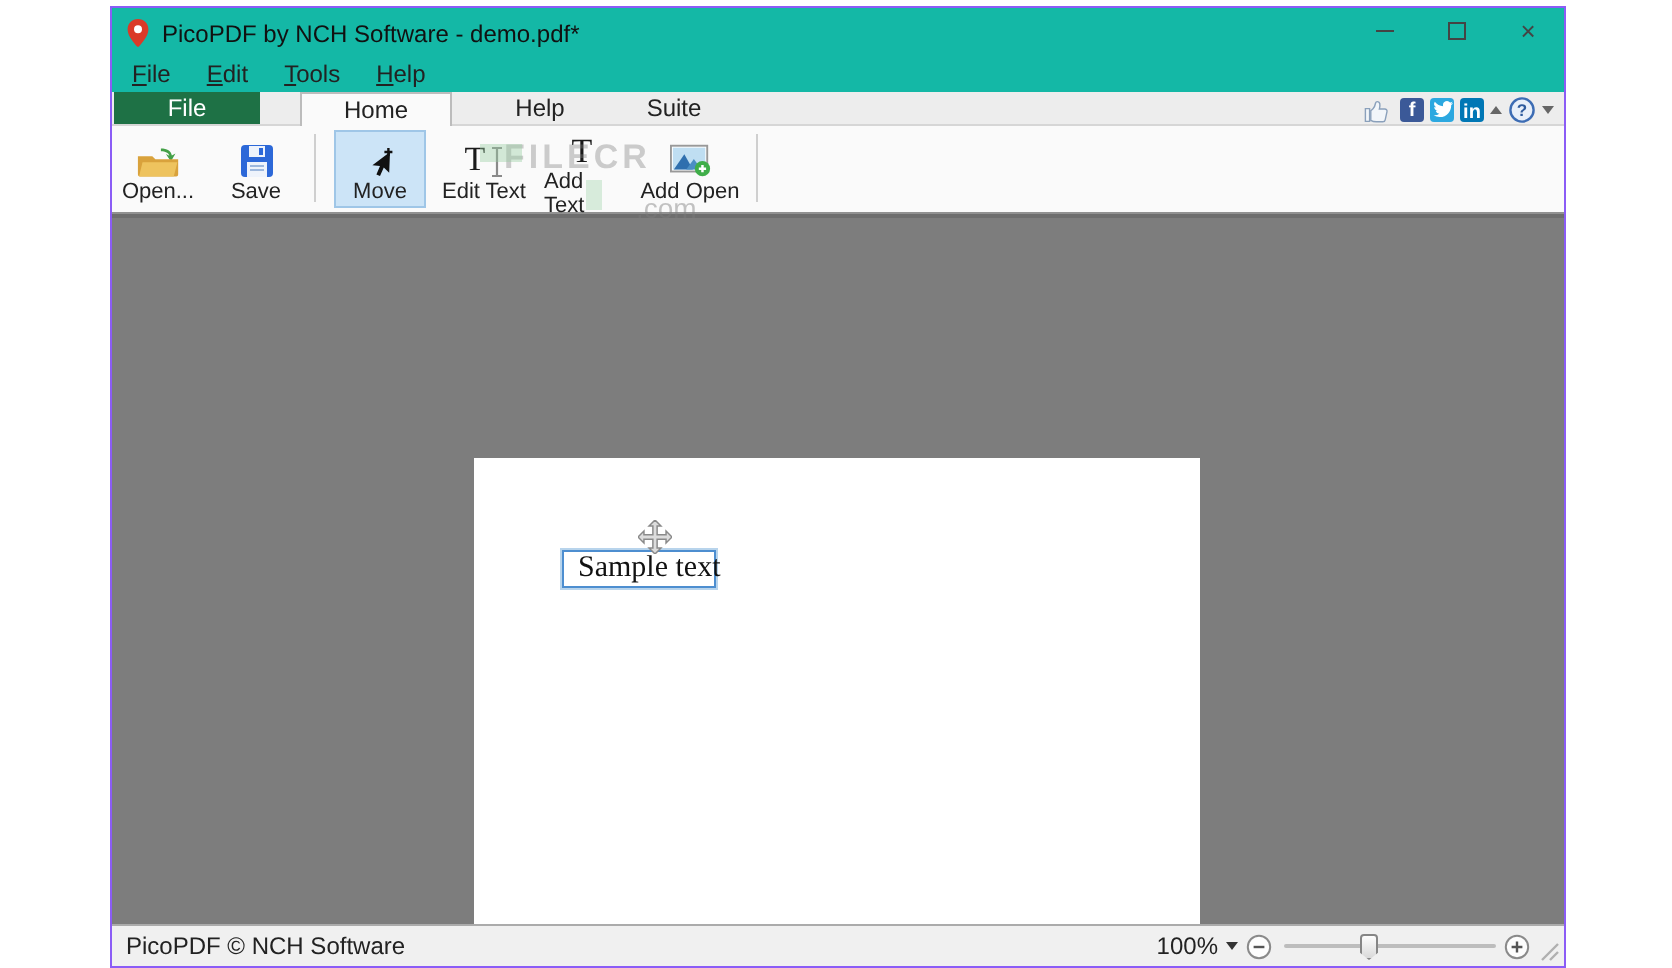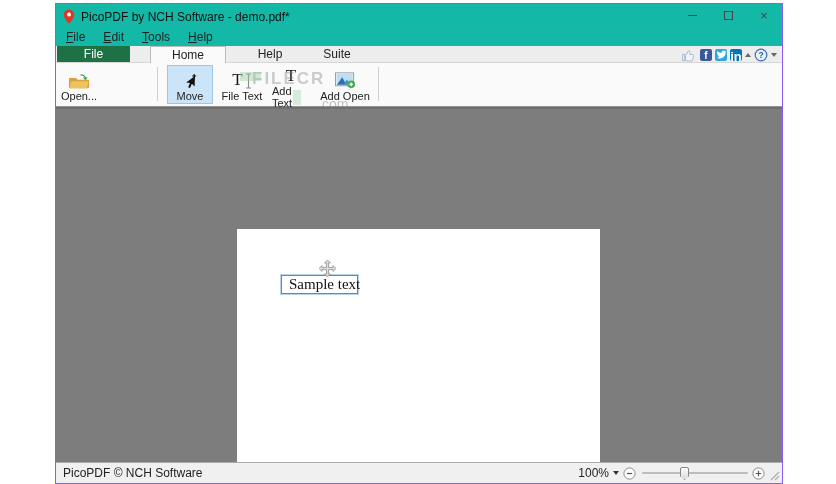--- a/index.html
+++ b/index.html
@@ -30,21 +30,21 @@
   .tab-file { width:73px; margin-left:1px; background:#1e7145; color:#fff; }
   .tab-home { width:76px; margin-left:20px; background:#fafafa; border:1px solid #bcbcbc;
               border-bottom:none; margin-bottom:-1px; z-index:2; color:#222; }
   .tab-help { width:60px; margin-left:14px; color:#222; }
   .tab-suite{ width:64px; margin-left:5px; color:#222; }
   .social { position:absolute; right:5px; top:1px; height:15px; display:flex; align-items:center; gap:3px; }
   .sq { width:12px; height:12px; border-radius:2px; display:flex; align-items:flex-end; justify-content:center;
         color:#fff; font-weight:bold; overflow:hidden; }
   .sq-fb { background:#3b5998; font-size:10px; line-height:10px; }
   .sq-tw { background:#2ca8e0; align-items:center; }
-  .sq-li { background:#0077b5; font-size:13px; line-height:9px; }
+  .sq-li { background:#0077b5; font-size:10px; line-height:9px; }
   .caret-up { width:0; height:0; border-left:3px solid transparent; border-right:3px solid transparent;
               border-bottom:4px solid #666; }
   .caret-down { width:0; height:0; border-left:3px solid transparent; border-right:3px solid transparent;
               border-top:4px solid #666; }
 
   
   .toolbar { position:relative; height:44px; background:#fafafa; border-bottom:1px solid #919191; }
   .tb-btn { position:absolute; top:2px; height:39px; display:flex; flex-direction:column;
             align-items:center; justify-content:space-between; font-size:11px; color:#222;
             padding:1px 2px; border:1px solid transparent; }
@@ -150,41 +150,54 @@
       <span class="ic">
         <svg width="23" height="17" viewBox="0 0 24 17">
           <path d="M13 2 c3.2 0 5.4 1.4 5.7 3.6 l1.9 -1 -2.4 4.2 -2.6 -3.9 1.8 .8 C17 4.2 15.3 3.4 13 3.4 z" fill="#43a047"></path>
           <path d="M1 6 h7.5 l1.6 1.6 H22 v8 a1 1 0 0 1 -1 1 H2 a1 1 0 0 1 -1 -1 z" fill="#d9a23c"></path>
           <path d="M3.4 9.2 h18.2 l-1.9 7.4 H1.6 z" fill="#eec35e"></path>
         </svg>
       </span>
       <span>Open...</span>
     </div>
 
+    <div class="tb-btn" style="left:50px; width:44px;">
+      <span class="ic">
+        <svg width="17" height="17" viewBox="0 0 17 17">
+          <rect x=".5" y=".5" width="16" height="16" rx="2" fill="#2c68d8"></rect>
+          <rect x="4.5" y="1" width="8" height="5.5" fill="#eef3fb"></rect>
+          <rect x="9.5" y="2" width="2" height="3.5" fill="#2c68d8"></rect>
+          <rect x="3.5" y="9" width="10" height="7.5" fill="#eef3fb"></rect>
+          <rect x="5" y="10.5" width="7" height="1" fill="#9db8dd"></rect>
+          <rect x="5" y="12.5" width="7" height="1" fill="#9db8dd"></rect>
+        </svg>
+      </span>
+      <span>Save</span>
+    </div>
 
     <div class="tb-sep" style="left:101px;"></div>
 
     <div class="tb-btn tb-active" style="left:111px; width:46px;">
       <span class="ic">
         <svg width="16" height="16" viewBox="0 0 16 16">
           <path d="M13 3 L4.2 9.6 L8 10 L6.2 14.2 L8 15 L9.9 10.7 L12.6 13.4 Z" fill="#111"></path>
           <path d="M12.2 1 v4 M10.2 3 h4" stroke="#111" stroke-width="1.2" fill="none"></path>
         </svg>
       </span>
       <span>Move</span>
     </div>
 
     <div class="tb-btn" style="left:161px; width:50px;">
       <span class="ic">
         <span class="serif-T">T</span>
         <svg width="7" height="16" viewBox="0 0 7 16" style="margin-left:2px;">
           <path d="M1 1 h5 M3.5 1 v14 M1 15 h5" stroke="#8a8a8a" stroke-width="1.1" fill="none"></path>
         </svg>
       </span>
-      <span>File Text</span>
+      <span>Edit Text</span>
     </div>
 
     <div class="tb-btn" style="left:213px; width:44px;">
       <span class="ic">
           <span class="serif-T">T</span>
         </span>
       <span>Add Text</span>
     </div>
 
     <div class="tb-btn" style="left:260px; width:58px;">

